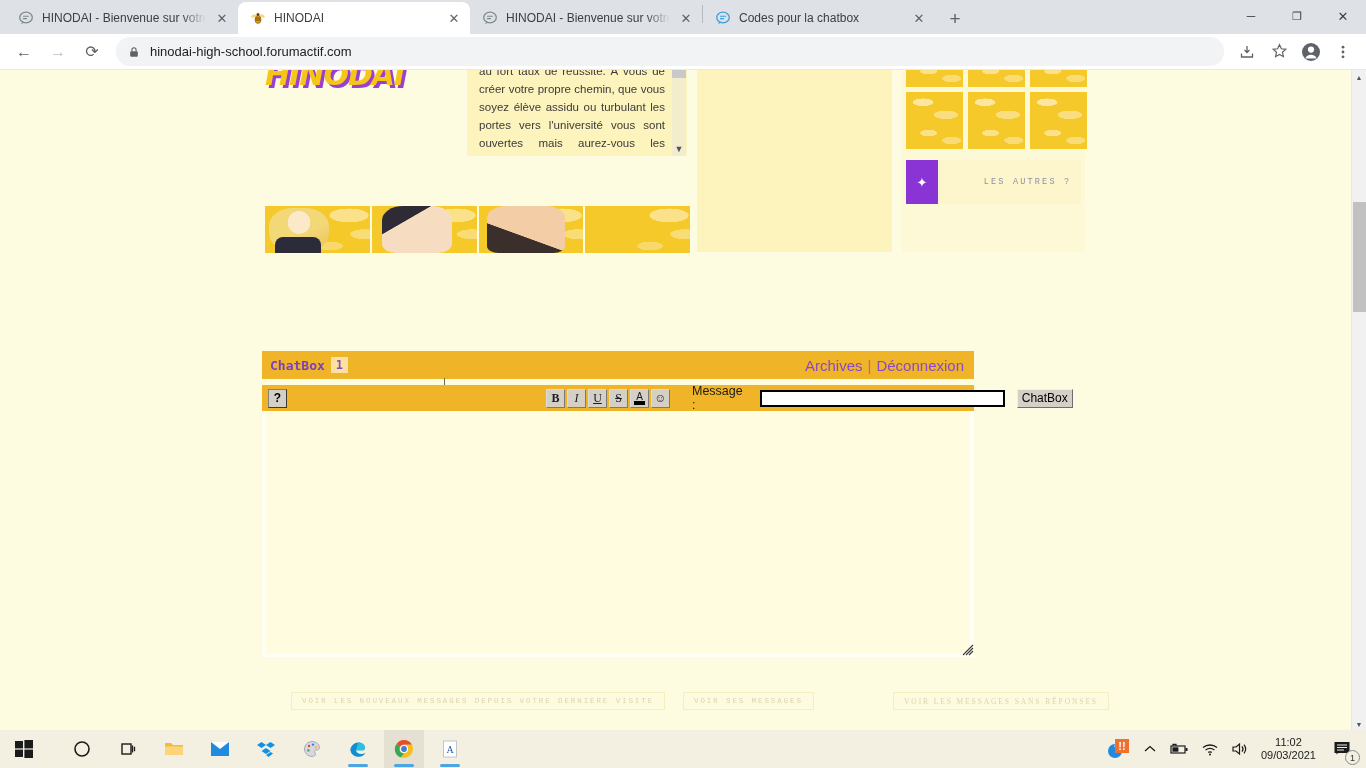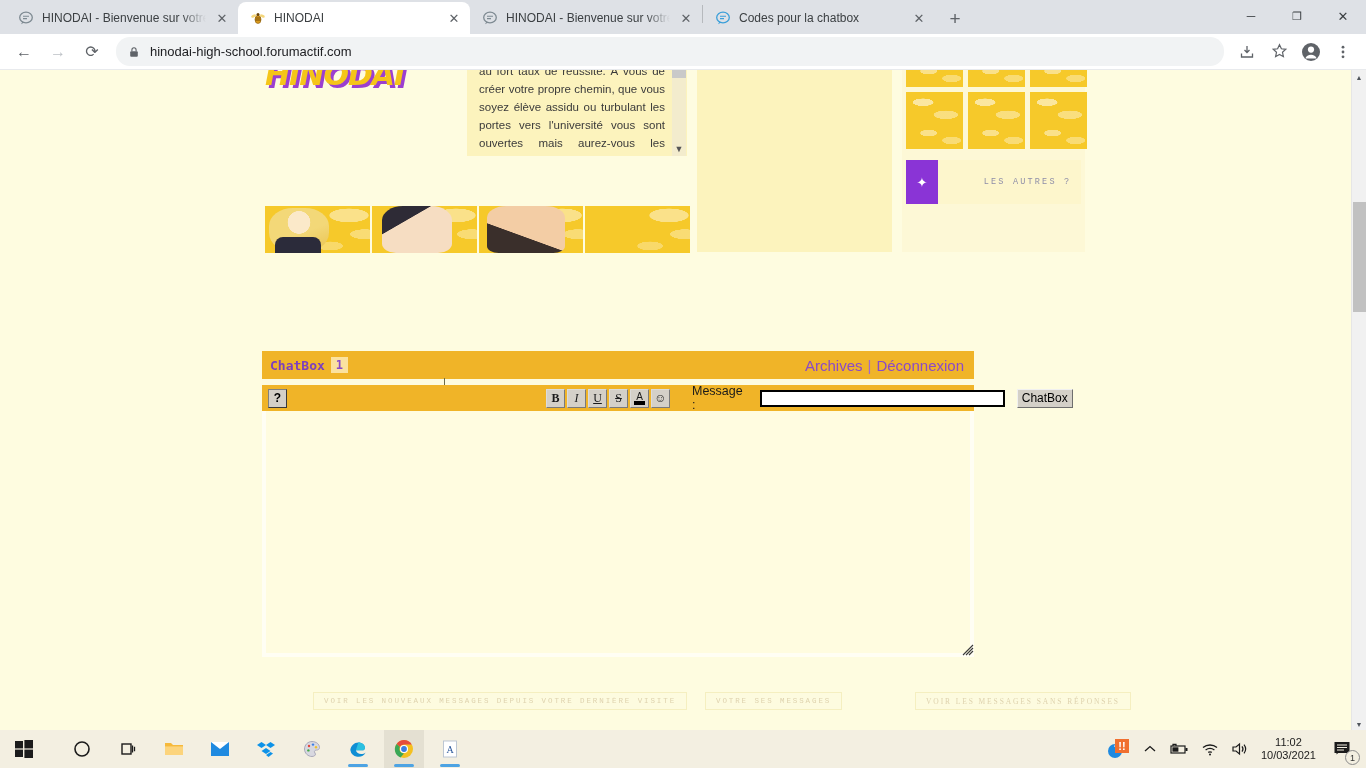--- a/index.html
+++ b/index.html
@@ -232,21 +232,21 @@
   .cb-resize {
     position:absolute; right:-1px; top:292px; width:16px; height:14px;
   }
 
   
   .bottom-btns { position:absolute; left:265px; top:618px; width:820px; height:26px; }
   .bbtn {
     position:absolute; height:18px; border:1px solid #f5efc0; background:#fdfbdf;
     display:flex; align-items:center; justify-content:center;
     font-size:7.5px; letter-spacing:1.9px; color:#ded2ae;
-    font-family:"Liberation Mono", monospace; padding:0 10px; white-space:nowrap;margin-left:22px;
+    font-family:"Liberation Mono", monospace; padding:0 10px; white-space:nowrap;
   }
   .bbtn.b1 { left:26px; top:4px; }
   .bbtn.b2 { left:418px; top:4px; }
   .bbtn.b3 { left:628px; top:4px;font-family:Liberation Serif, serif; }
 
   
   .taskbar {
     position:absolute; left:0; bottom:0; width:1366px; height:38px;
     background:#f3efe1; display:flex; align-items:center;
   }
@@ -500,21 +500,21 @@
 
           <div class="cb-resize">
             <svg width="16" height="14" viewBox="0 0 16 14">
               <path d="M14 2 L4 12 M14 5 L7 12 M14 8 L10 12" stroke="#3a3a3a" stroke-width="1.1"></path>
             </svg>
           </div>
         </div>
 
         <div class="bottom-btns">
           <div class="bbtn b1">VOIR LES NOUVEAUX MESSAGES DEPUIS VOTRE DERNIÈRE VISITE</div>
-          <div class="bbtn b2">VOTRE SES MESSAGES</div>
+          <div class="bbtn b2">VOIR SES MESSAGES</div>
           <div class="bbtn b3">VOIR LES MESSAGES SANS RÉPONSES</div>
         </div>
 
       </div>
     </div>
 
     <div class="vscroll">
       <div class="arrow">▲</div>
       <div class="thumb"></div>
       <div class="arrow bot">▼</div>
@@ -627,21 +627,21 @@
           </svg>
       </div>
       <div class="tray-icon">
         <svg width="18" height="14" viewBox="0 0 18 14">
             <path d="M2 5h3l3.5-3v10L5 9H2z" fill="none" stroke="#1b1b1b" stroke-width="1.2"></path>
             <path d="M11 4.3a4.5 4.5 0 0 1 0 5.4M13 2.6a7.3 7.3 0 0 1 0 8.8" fill="none" stroke="#1b1b1b" stroke-width="1.2"></path>
           </svg>
       </div>
       <div class="clock">
         <div>11:02</div>
-        <div>10/03/2021</div>
+        <div>09/03/2021</div>
       </div>
       <div class="notif">
         <svg width="20" height="18" viewBox="0 0 20 18">
             <rect x="1.5" y="2" width="15" height="11" fill="#1b1b1b"></rect>
             <path d="M3.5 14.5L3.5 11h4z" fill="#1b1b1b"></path>
             <path d="M4 5h10M4 7.5h10M4 10h7" stroke="#f3efe1" stroke-width="1.2"></path>
           </svg>
         <span class="count">1</span>
       </div>
     </div>

